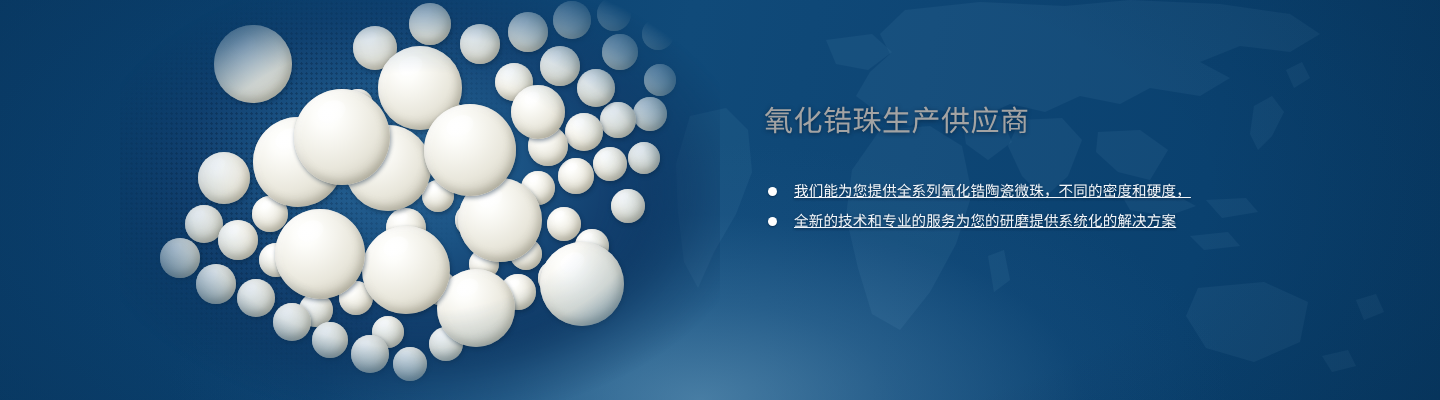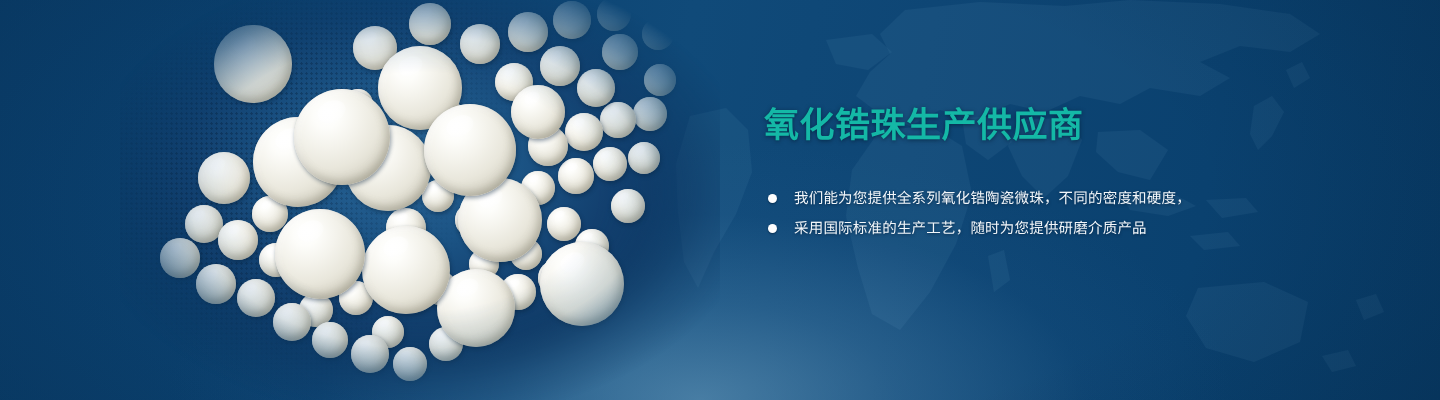--- a/index.html
+++ b/index.html
@@ -128,25 +128,25 @@
 
   
   .content {
     position: absolute;
     left: 764px;
     top: 104px;
     width: 640px;
   }
   .headline {
     margin: 0;
-    font-size: 35px;
-    font-weight: 700;
+    font-size: 29px;
+    font-weight: 400;
     letter-spacing: .5px;
     line-height: 1.18;
-    color: #14b8a6;
+    color: #a3a3a3;
     text-shadow: 0 1px 4px rgba(2,22,44,.62);
   }
   .bullets {
     list-style: none;
     margin: 42px 0 0 0;
     padding: 0;
   }
   .bullet {
     position: relative;
     padding-left: 30px;
@@ -161,21 +161,21 @@
   .bullet .dot {
     position: absolute;
     left: 4px;
     top: 7px;
     width: 9px;
     height: 9px;
     border-radius: 50%;
     background: #ffffff;
     box-shadow: 0 1px 2px rgba(2,22,44,.5);
   }
-  .bullet .line { display: block; }
+  .bullet .line { display: block; text-decoration: underline; }
 </style>
 </head>
 <body>
 
 <div class="banner">
 
   <div class="bg-base"></div>
 
   <div class="bg-map">
     <svg viewBox="0 0 1440 400" preserveAspectRatio="none" aria-hidden="true">
@@ -289,18 +289,18 @@
   <div class="content">
     <h1 class="headline">氧化锆珠生产供应商</h1>
 
     <ul class="bullets" id="bullet-list">
         <li class="bullet">
           <span class="dot"></span>
           <span class="line">我们能为您提供全系列氧化锆陶瓷微珠，不同的密度和硬度，</span>
         </li>
         <li class="bullet">
           <span class="dot"></span>
-          <span class="line">采用国际标准的生产工艺，随时为您提供研磨介质产品</span>
+          <span class="line">全新的技术和专业的服务为您的研磨提供系统化的解决方案</span>
         </li>
       </ul>
   </div>
 
 </div>
 
 </body></html>

